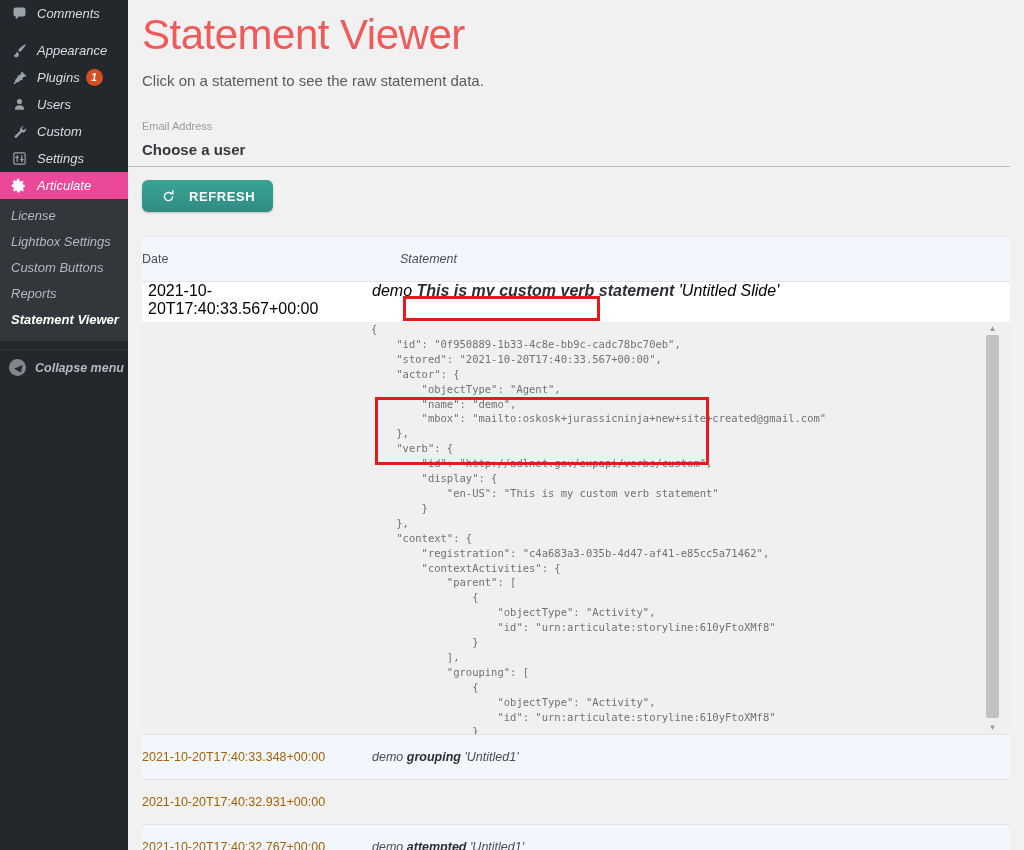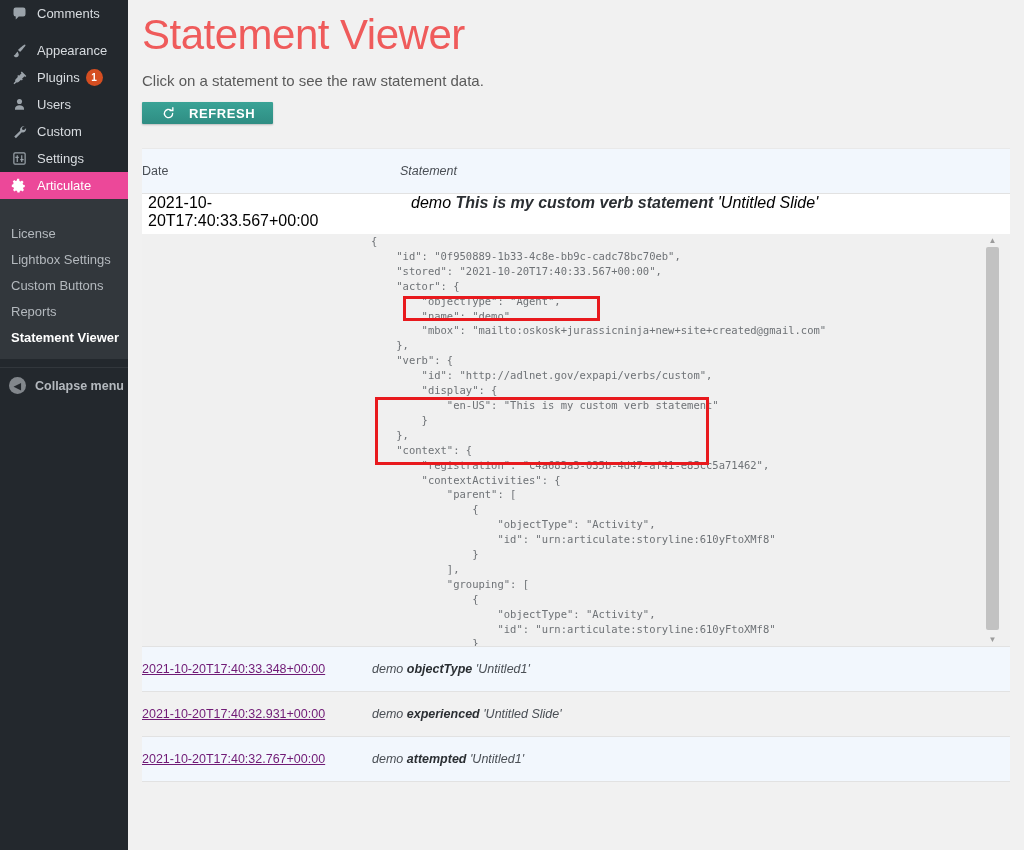--- a/index.html
+++ b/index.html
@@ -14,20 +14,21 @@
 
   
   #sidebar {
     width: 128px;
     background: #23282d;
     color: #b4b9be;
     flex: 0 0 128px;
     position: relative;
     font-size: 13px;
     padding-top: 0px;
+    font-style: italic;
   }
   .nav-item {
     display: flex;
     align-items: center;
     height: 27px;
     padding-left: 9px;
     color: #d8dce0;
     font-size: 13px;
     position: relative;
   }
@@ -50,21 +51,21 @@
     position: absolute;
     right: -8px; top: 50%;
     margin-top: -8px;
     border: 8px solid transparent;
     border-right-color: #f1f1f1;
     border-left: 0;
   }
   .nav-spacer { height: 10px; }
   .submenu {
     background: #32373c;
-    padding: 22px 0 8px 0;
+    padding: 4px 0 8px 0;
   }
   .sub-item {
     padding: 4px 0 4px 11px;
     font-size: 13px;
     color: #b4b9be;
     line-height: 18px;
   }
   .sub-item.active { color: #ffffff; font-weight: bold; }
   .collapse-wrap {
     margin-top: 8px;
@@ -138,29 +139,29 @@
     width: calc(100% + 14px);
     margin-left: -14px;
     margin-right: -14px;
   }
 
   .btn-row { margin-top: 13px; display: flex; gap: 9px; }
   .btn {
     display: inline-flex;
     align-items: center;
     justify-content: center;
-    height: 22px;
+    height: 32px;
     padding: 0 18px;
     background: linear-gradient(180deg,#3aa396 0%,#2f8d83 100%);
     color: #ffffff;
     font-size: 13px;
     font-weight: bold;
     letter-spacing: 0.6px;
     border: none;
-    border-radius: 1px;
+    border-radius: 6px;
     box-shadow: 0 1px 2px rgba(0,0,0,.22);
     cursor: pointer;
     font-family: "Liberation Sans", sans-serif;
   }
   .btn .bic {
     display: inline-flex; align-items: center; justify-content: center;
     margin-right: 13px; width: 16px; height: 16px;
   }
 
   
@@ -176,26 +177,26 @@
   .cell-date { flex: 0 0 230px; padding-left: 6px; }
   .cell-stmt { flex: 1 1 auto; font-style: italic; }
   .tbody-row { background: #ffffff; }
   .tbody-row.alt { background: #f2f7fd; }
   .tbody-row.plain { background: #f1f1f1; }
   .tbody-row .cell {
     font-size: 12.5px;
     color: #4a4f55;
     padding: 15px 0;
   }
-  .tbody-row .cell-date { color: #701a75; text-decoration: underline; }
+  .tbody-row .cell-date { color: #a16207; }
   .stmt-line { white-space: nowrap; }
   .stmt-verb { font-weight: bold; color: #2b2f33; text-align: center; }
 
   .row-expanded { background: #ffffff; display: block; }
-  .row-expanded .top { display: flex; gap: 39px; }
+  .row-expanded .top { display: flex; }
 
   
   .codewrap {
     position: relative;
     background: #f0f0f0;
     margin: 4px 0 0 0;
     height: 412px;
     overflow: hidden;
   }
   pre.code {
@@ -331,20 +332,25 @@
       </div>
     </div>
   </nav>
 
   <main id="main">
     <div class="page-pad">
 
       <h1 class="page-title">Statement Viewer</h1>
       <p class="subtitle">Click on a statement to see the raw statement data.</p>
 
+      <div class="field-wrap">
+        <div class="field-label">Email Address</div>
+        <div class="field-value">Choose a user</div>
+        <div class="field-underline"></div>
+      </div>
 
       <div class="btn-row">
         <button class="btn">
           <span class="bic">
             <svg width="15" height="15" viewBox="0 0 20 20" fill="none" stroke="currentColor" stroke-width="1.8" stroke-linecap="round">
                 <path d="M15.5 10a5.5 5.5 0 11-2.1-4.3"></path>
                 <path d="M15.8 2.3v3.7h-3.7"></path>
               </svg>
           </span>
           <span>REFRESH</span>
@@ -417,32 +423,27 @@
               <div class="thumb"></div>
               <div class="arrow bot">▼</div>
             </div>
           </div>
         </div>
 
         <div class="trow tbody-row alt">
           <div class="cell cell-date">2021-10-20T17:40:33.348+00:00</div>
           <div class="cell cell-stmt">
             <span>demo</span>
-            <span class="stmt-verb">objectType</span>
+            <span class="stmt-verb">grouping</span>
             <span>'Untitled1'</span>
           </div>
         </div>
 
         <div class="trow tbody-row plain">
           <div class="cell cell-date">2021-10-20T17:40:32.931+00:00</div>
-          <div class="cell cell-stmt">
-            <span>demo</span>
-            <span class="stmt-verb">experienced</span>
-            <span>'Untitled Slide'</span>
-          </div>
         </div>
 
         <div class="trow tbody-row alt">
           <div class="cell cell-date">2021-10-20T17:40:32.767+00:00</div>
           <div class="cell cell-stmt">
             <span>demo</span>
             <span class="stmt-verb">attempted</span>
             <span>'Untitled1'</span>
           </div>
         </div>

